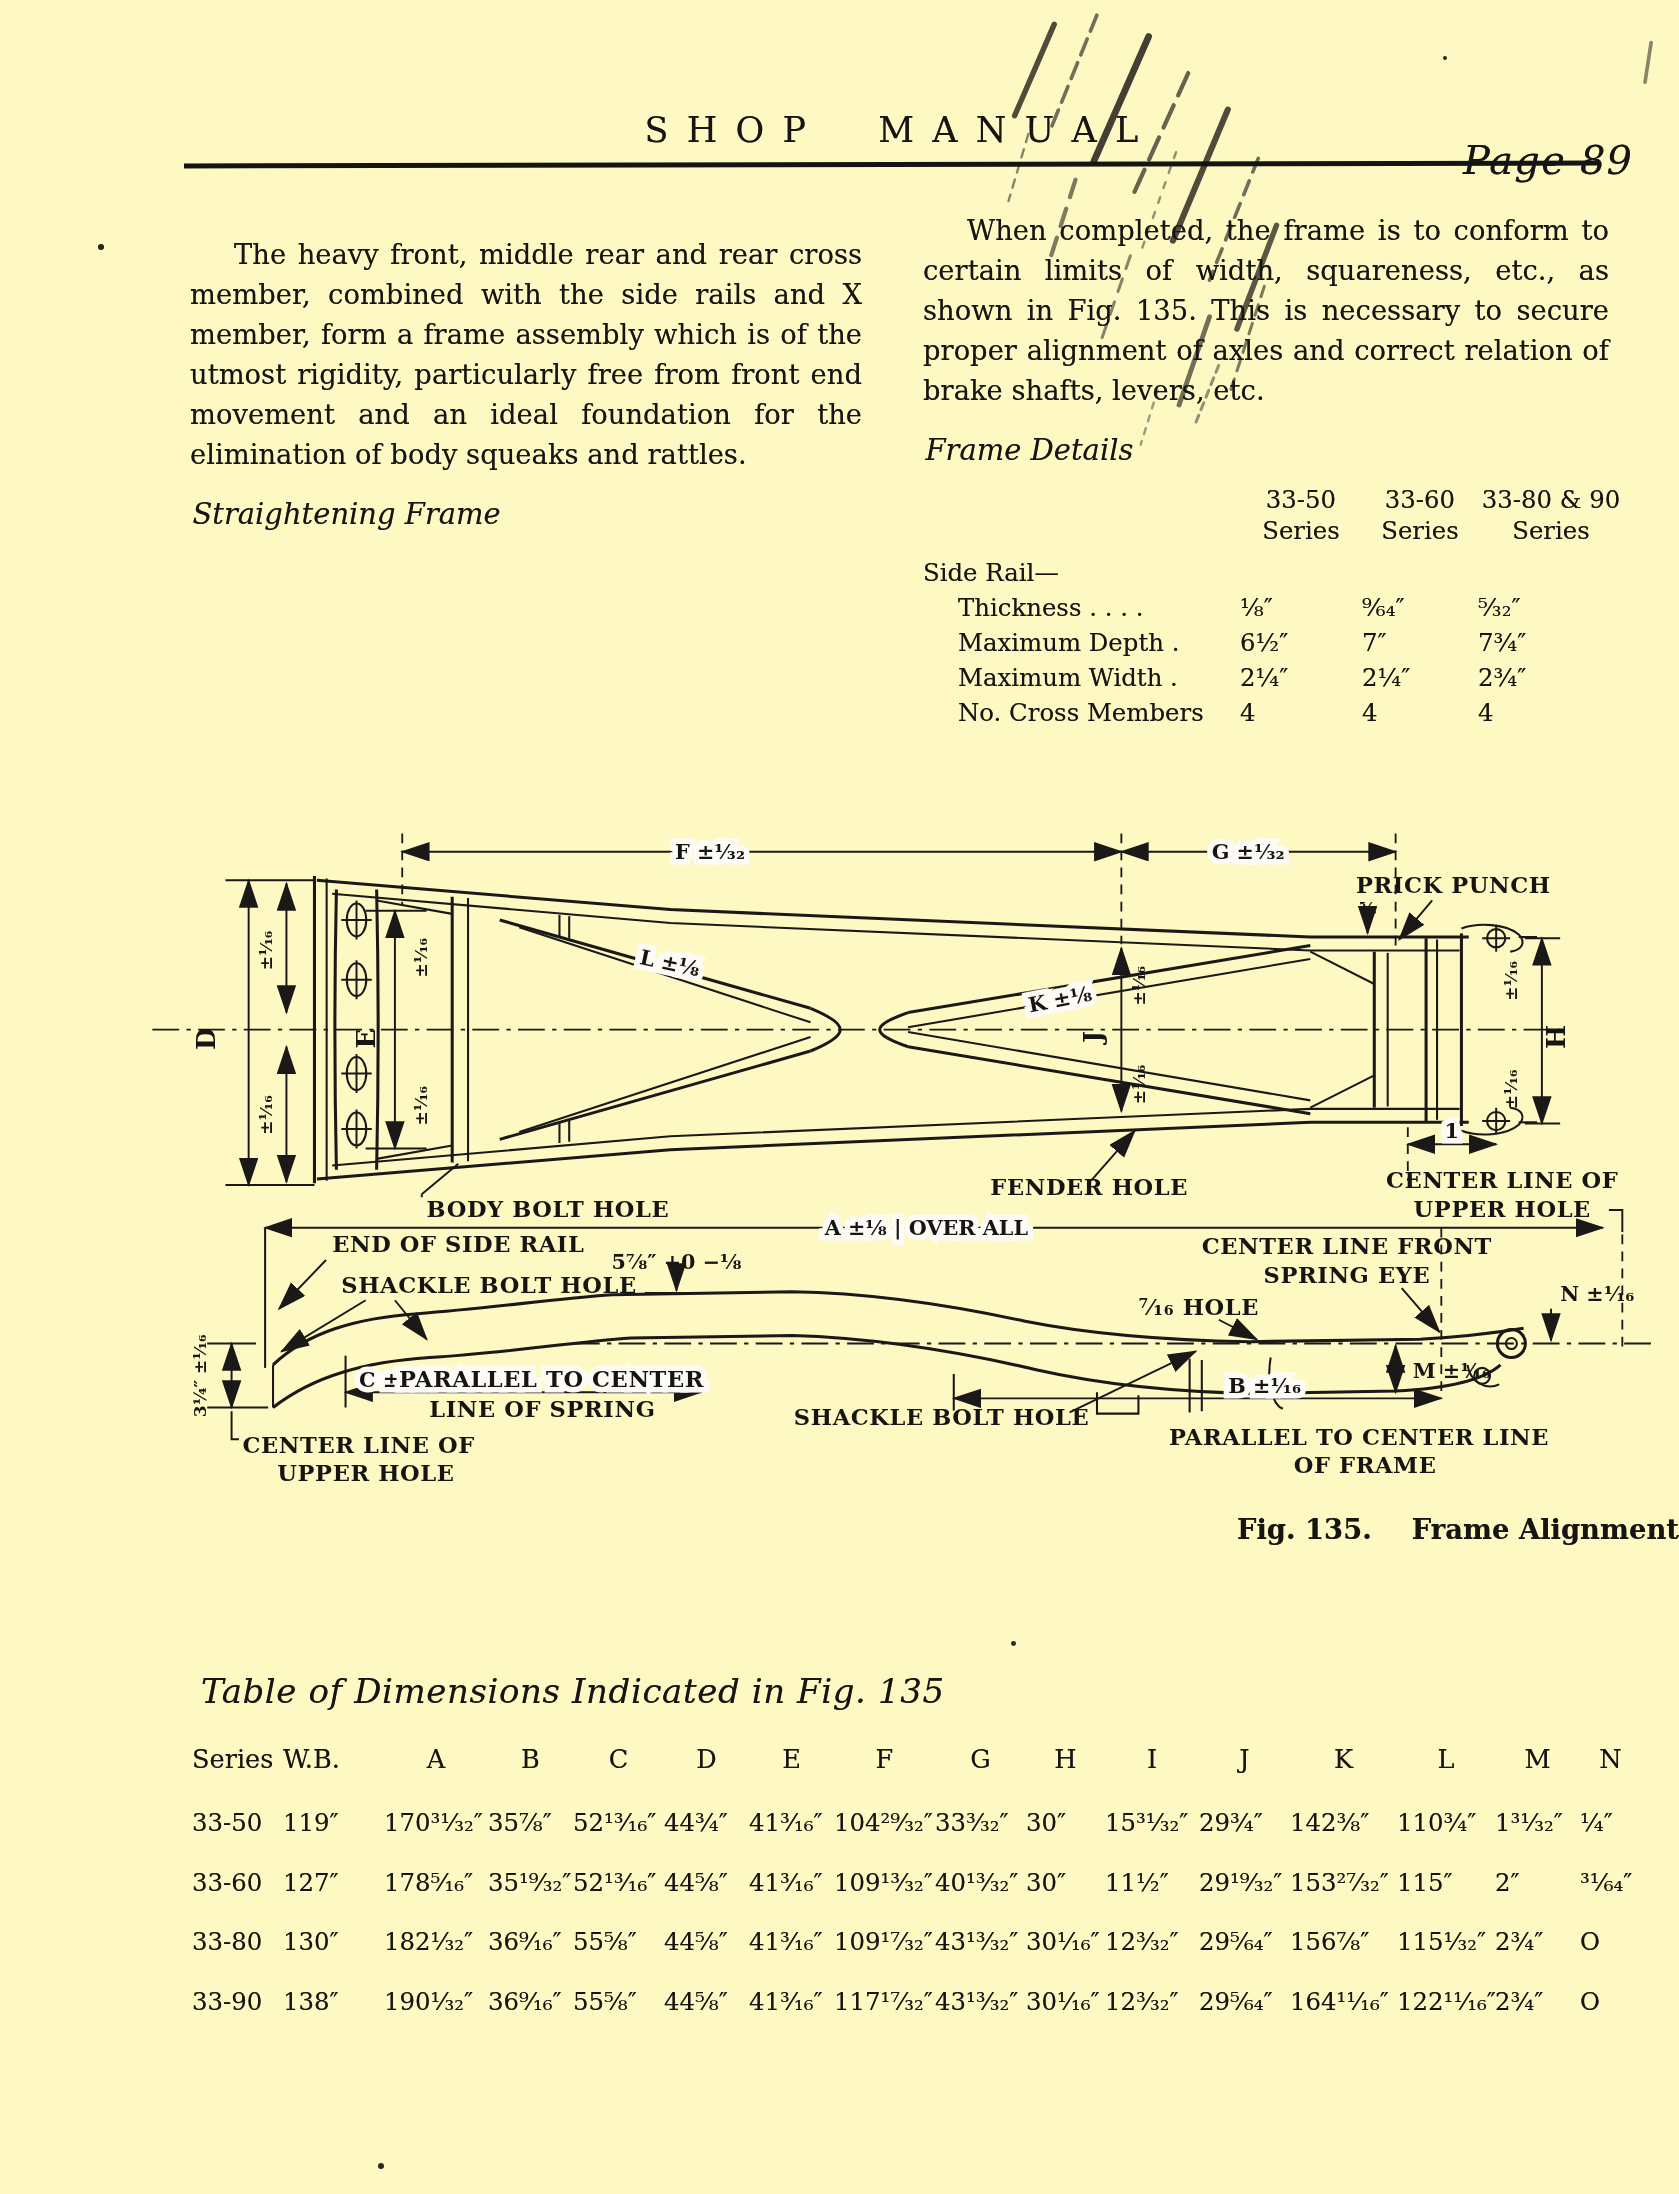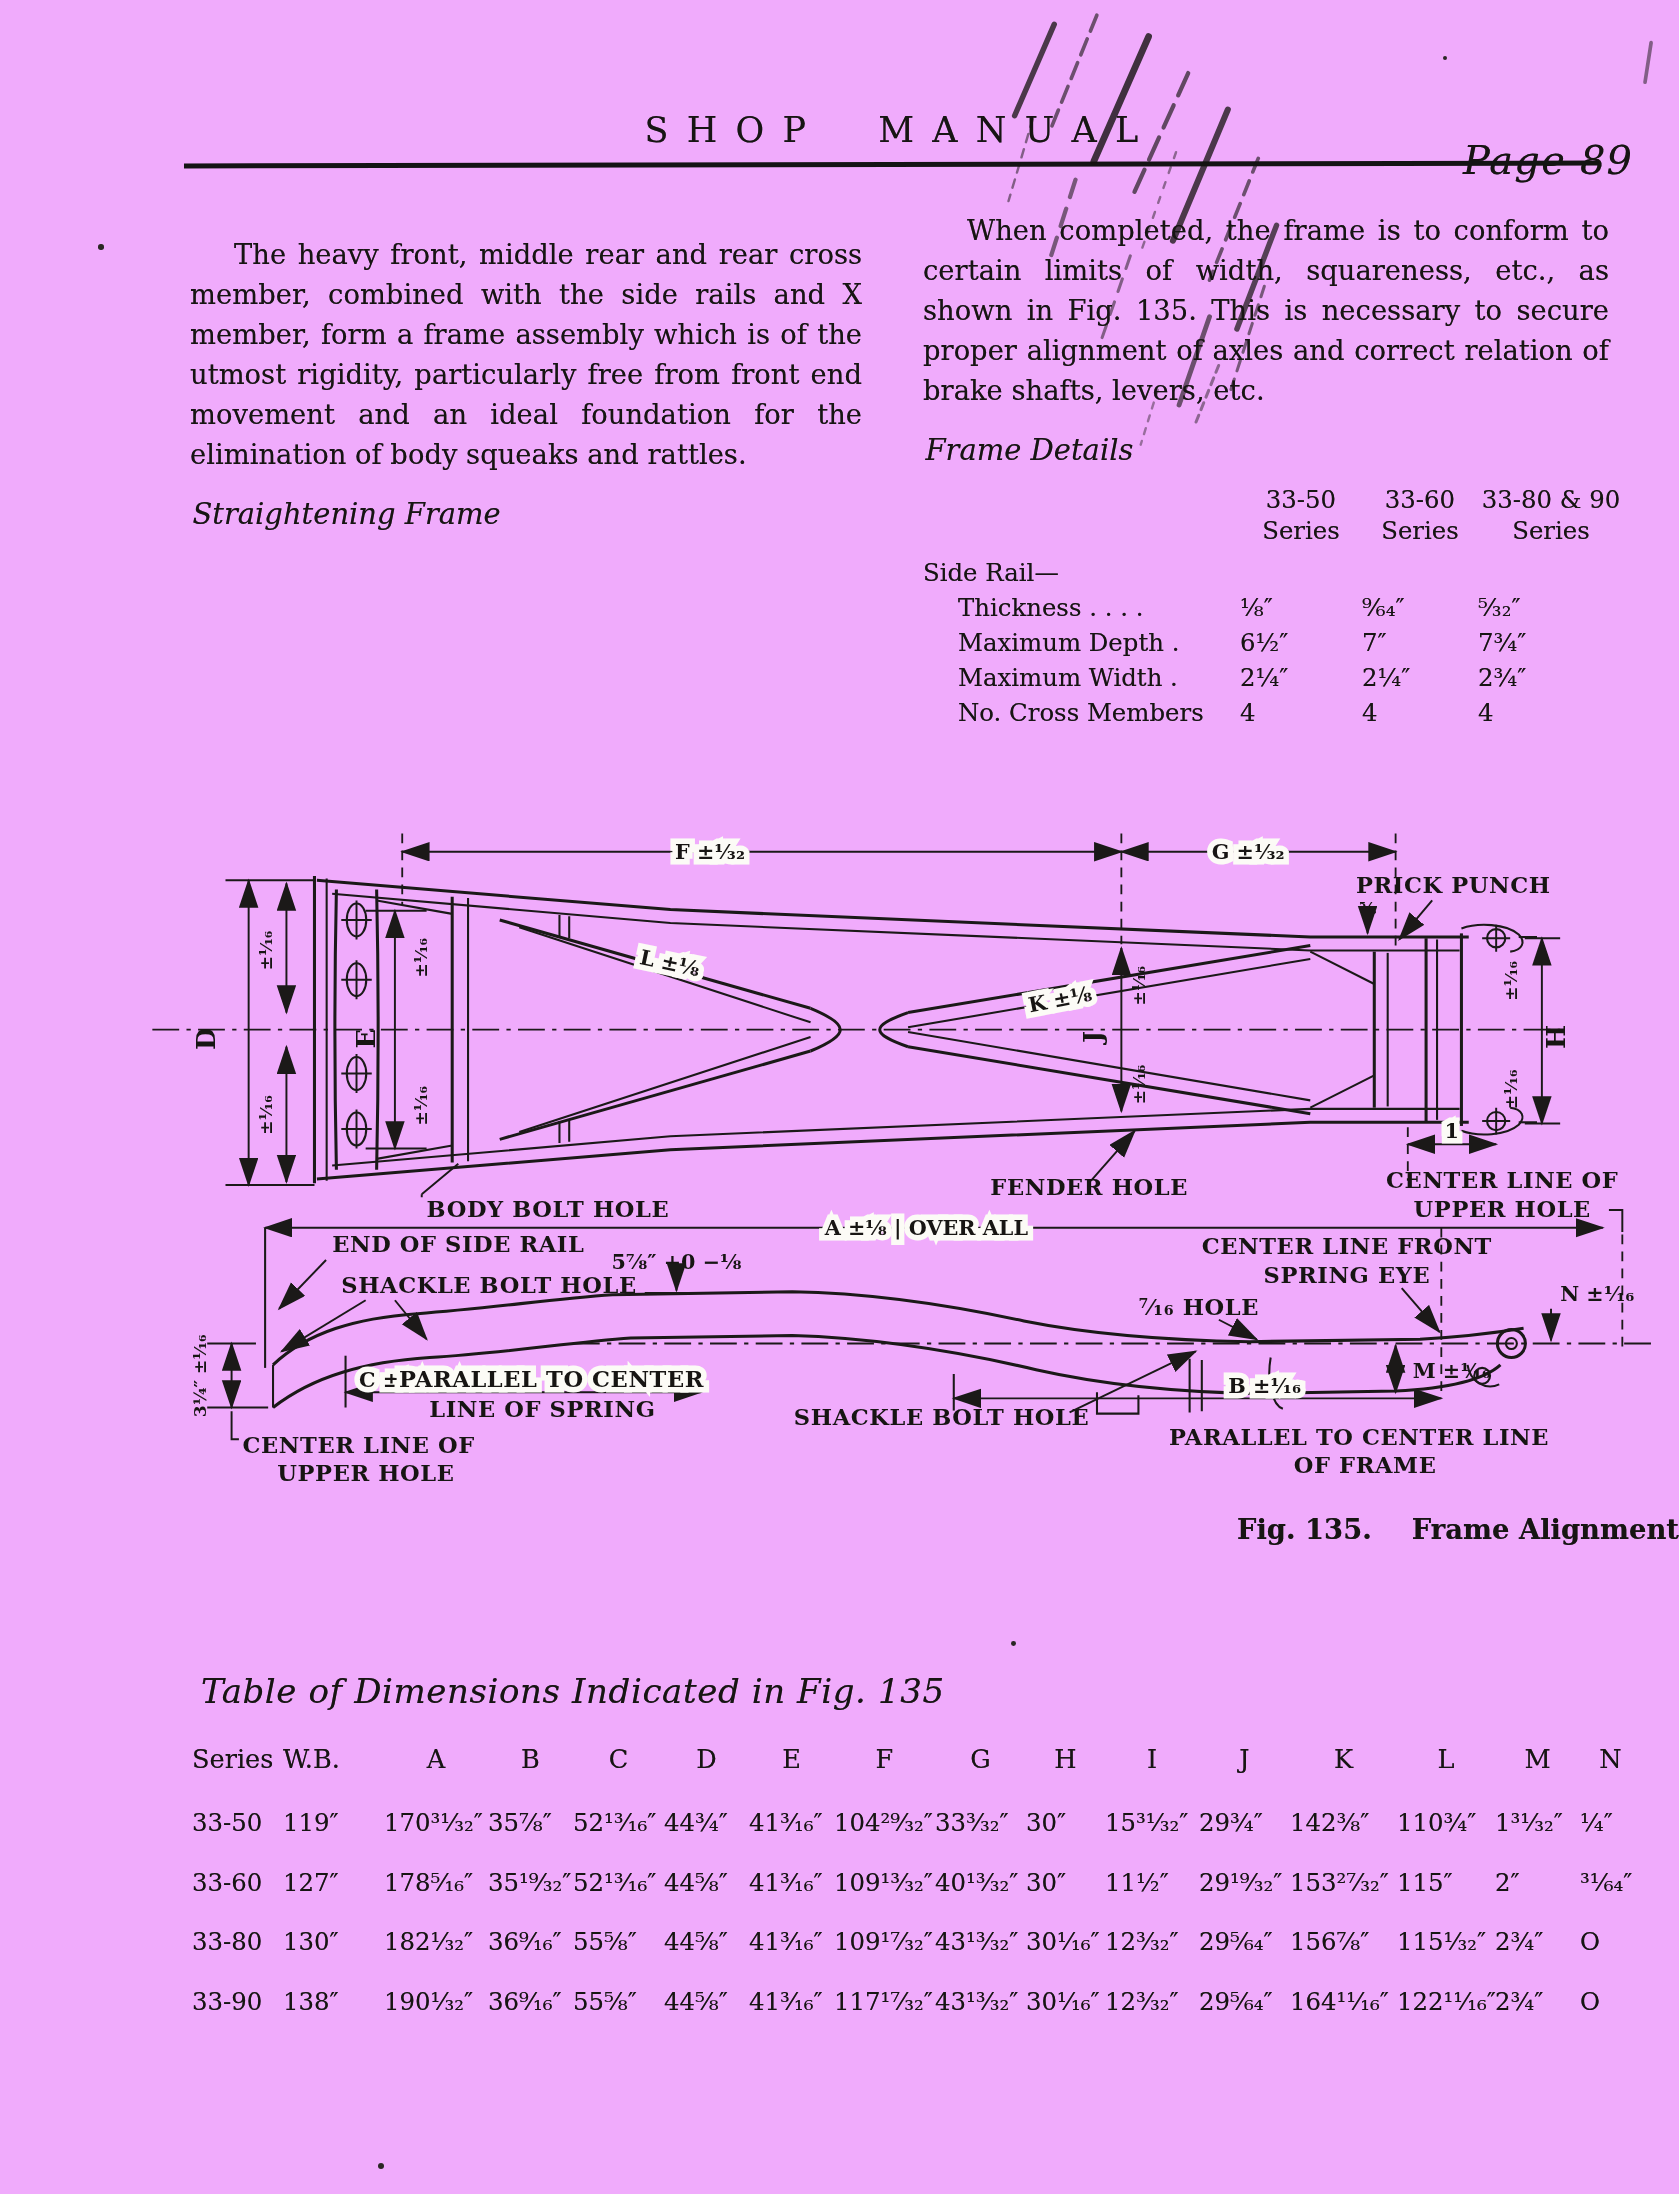--- a/index.html
+++ b/index.html
@@ -1,18 +1,18 @@
 <!DOCTYPE html>
 <html style="font-size:9.8px"><head>
 <meta charset="utf-8">
 <style>
   html,body { margin:0; padding:0; background:#d8d5ce; }
   .page {
     position:relative; width:1679px; height:2194px;
-    background:#f0abfc; color:#171513;
+    background:#fef9c3; color:#171513;
     font-family:"DejaVu Serif", serif;
     overflow:hidden;
   }
   .txt { text-shadow:0 0 0.6px rgba(20,18,16,.55); }
   
   .hdr-title { position:absolute; top:110px; left:61px; width:1679px; text-align:center;
     font-size:35px; letter-spacing:18.3px; word-spacing:24.4px; }
   .hdr-page { position:absolute; top:124px; left:1463px; font-style:italic; font-size:40px; letter-spacing:1.2px;margin-top:13px; }
   .rule { position:absolute; top:162px; left:184px; width:1415px; height:4.9px; background:#141414; transform:rotate(-.12deg); }
   

